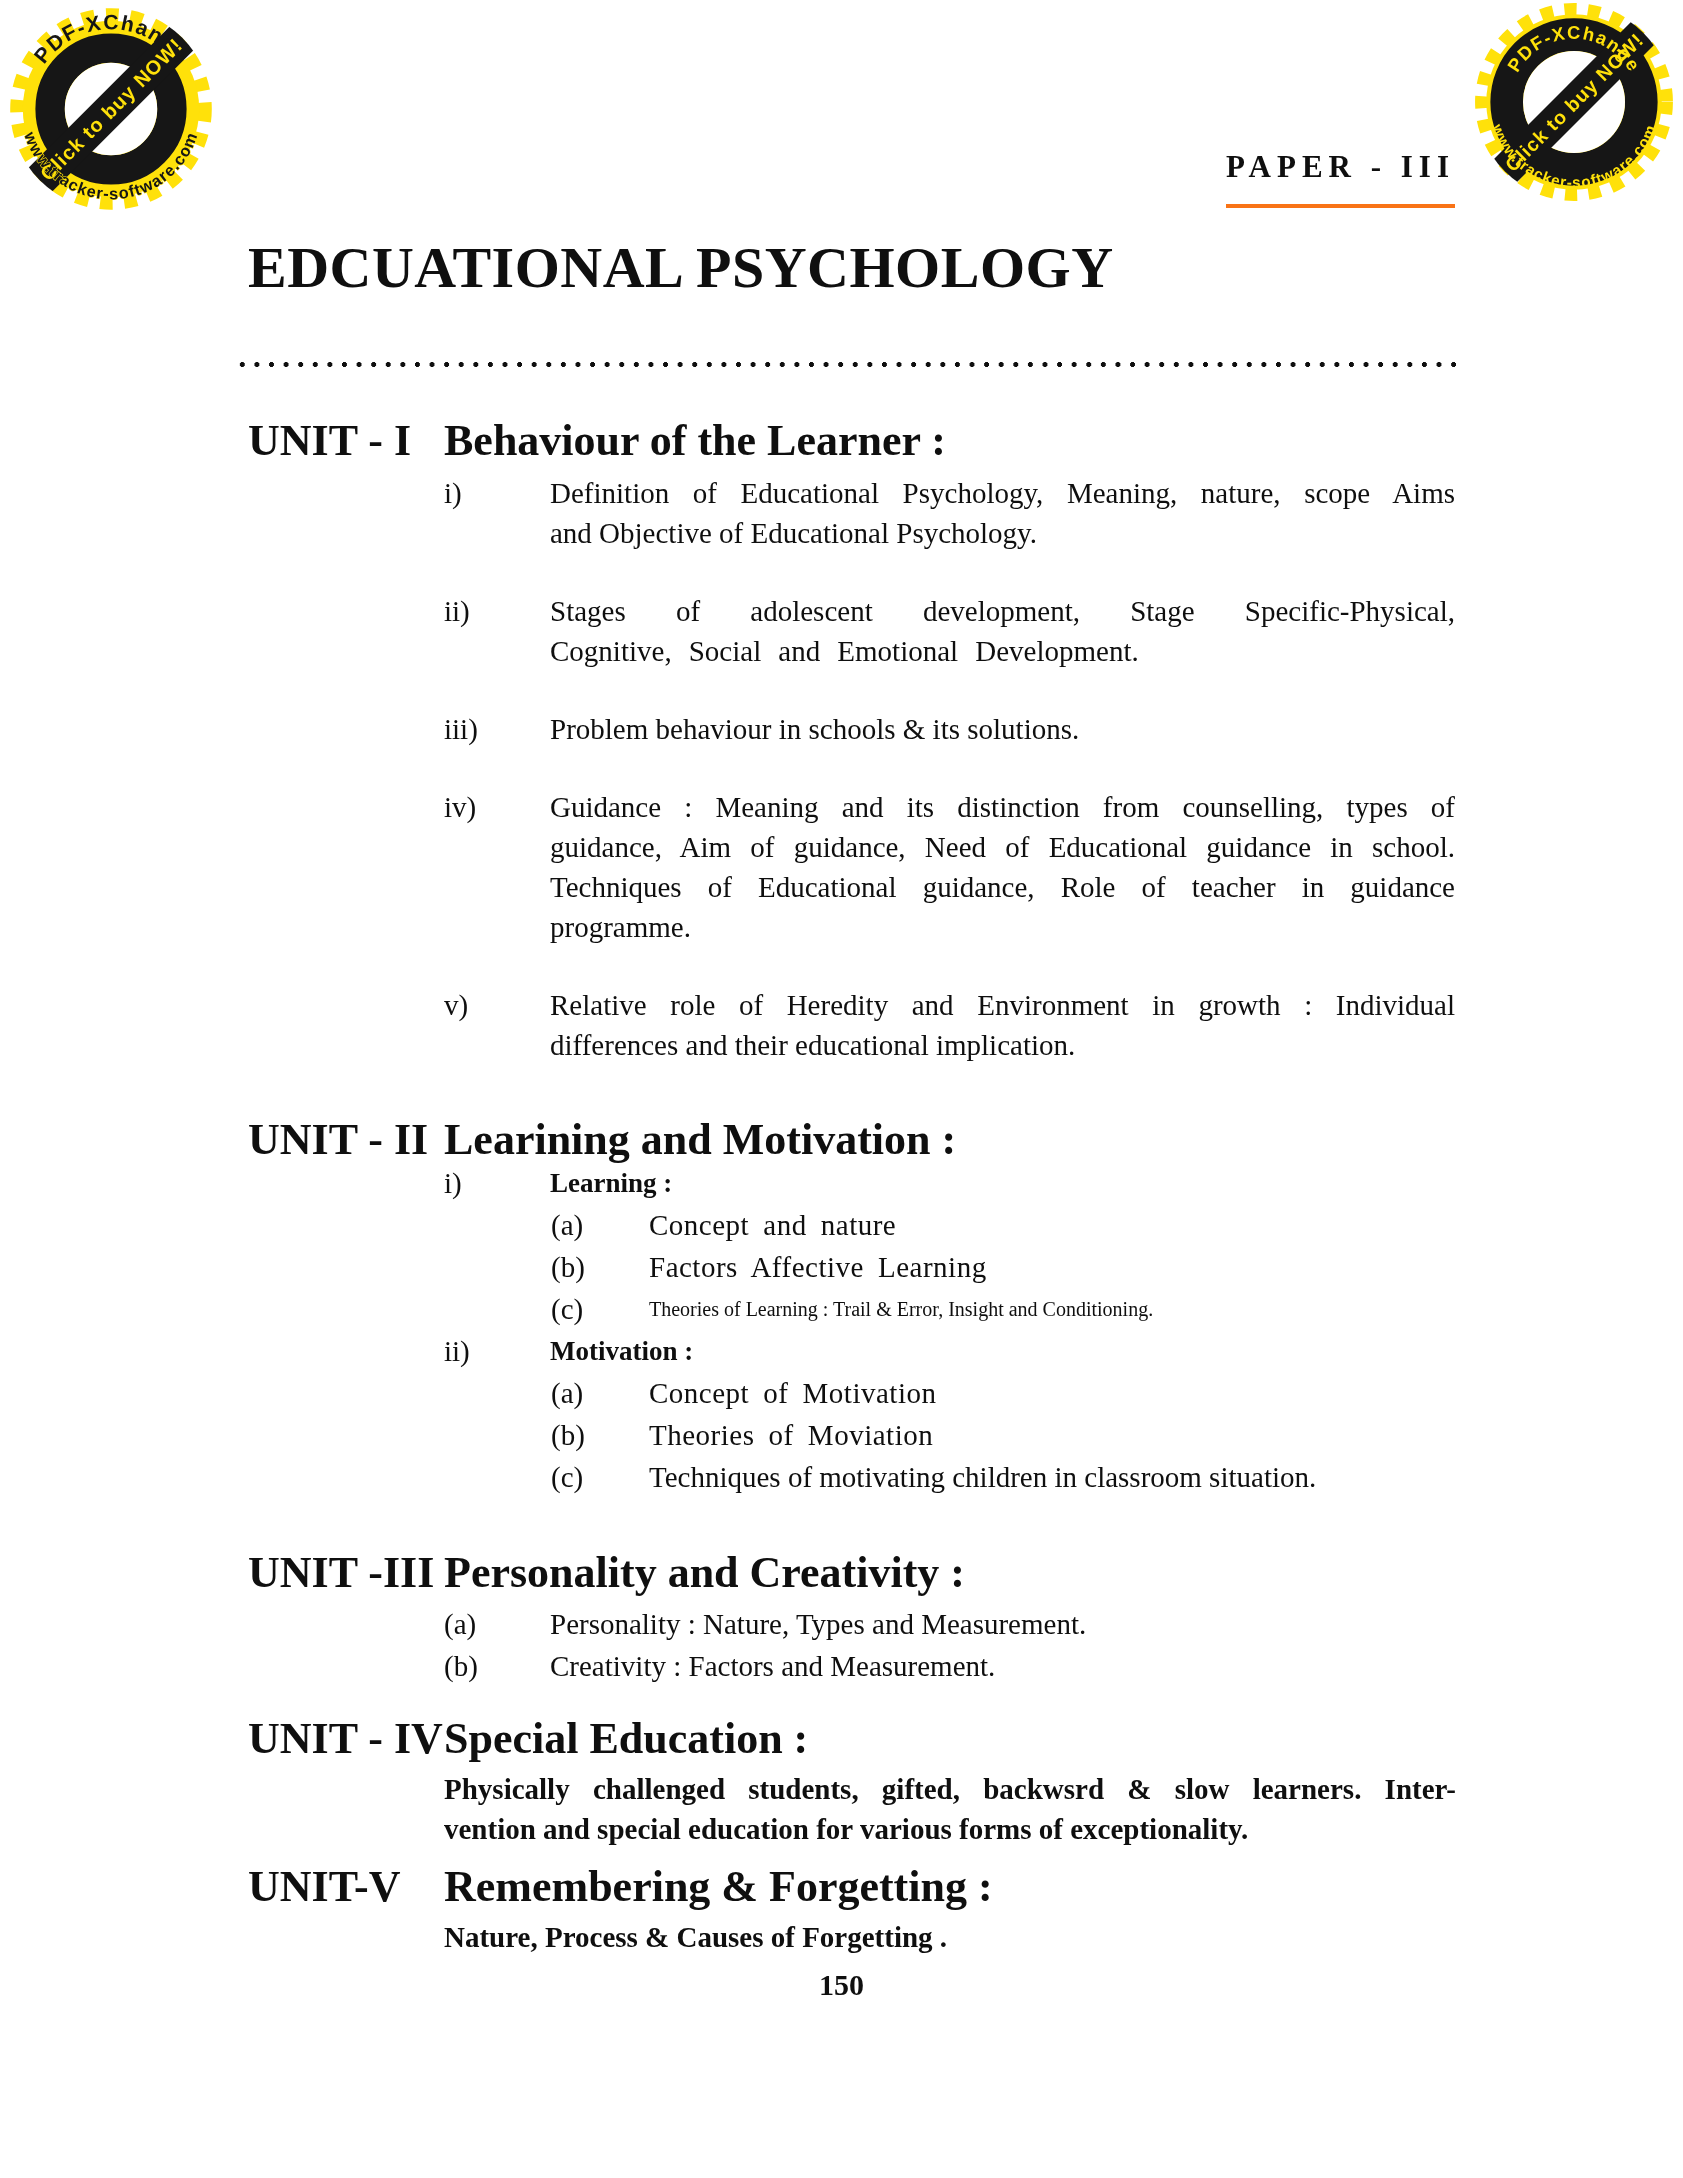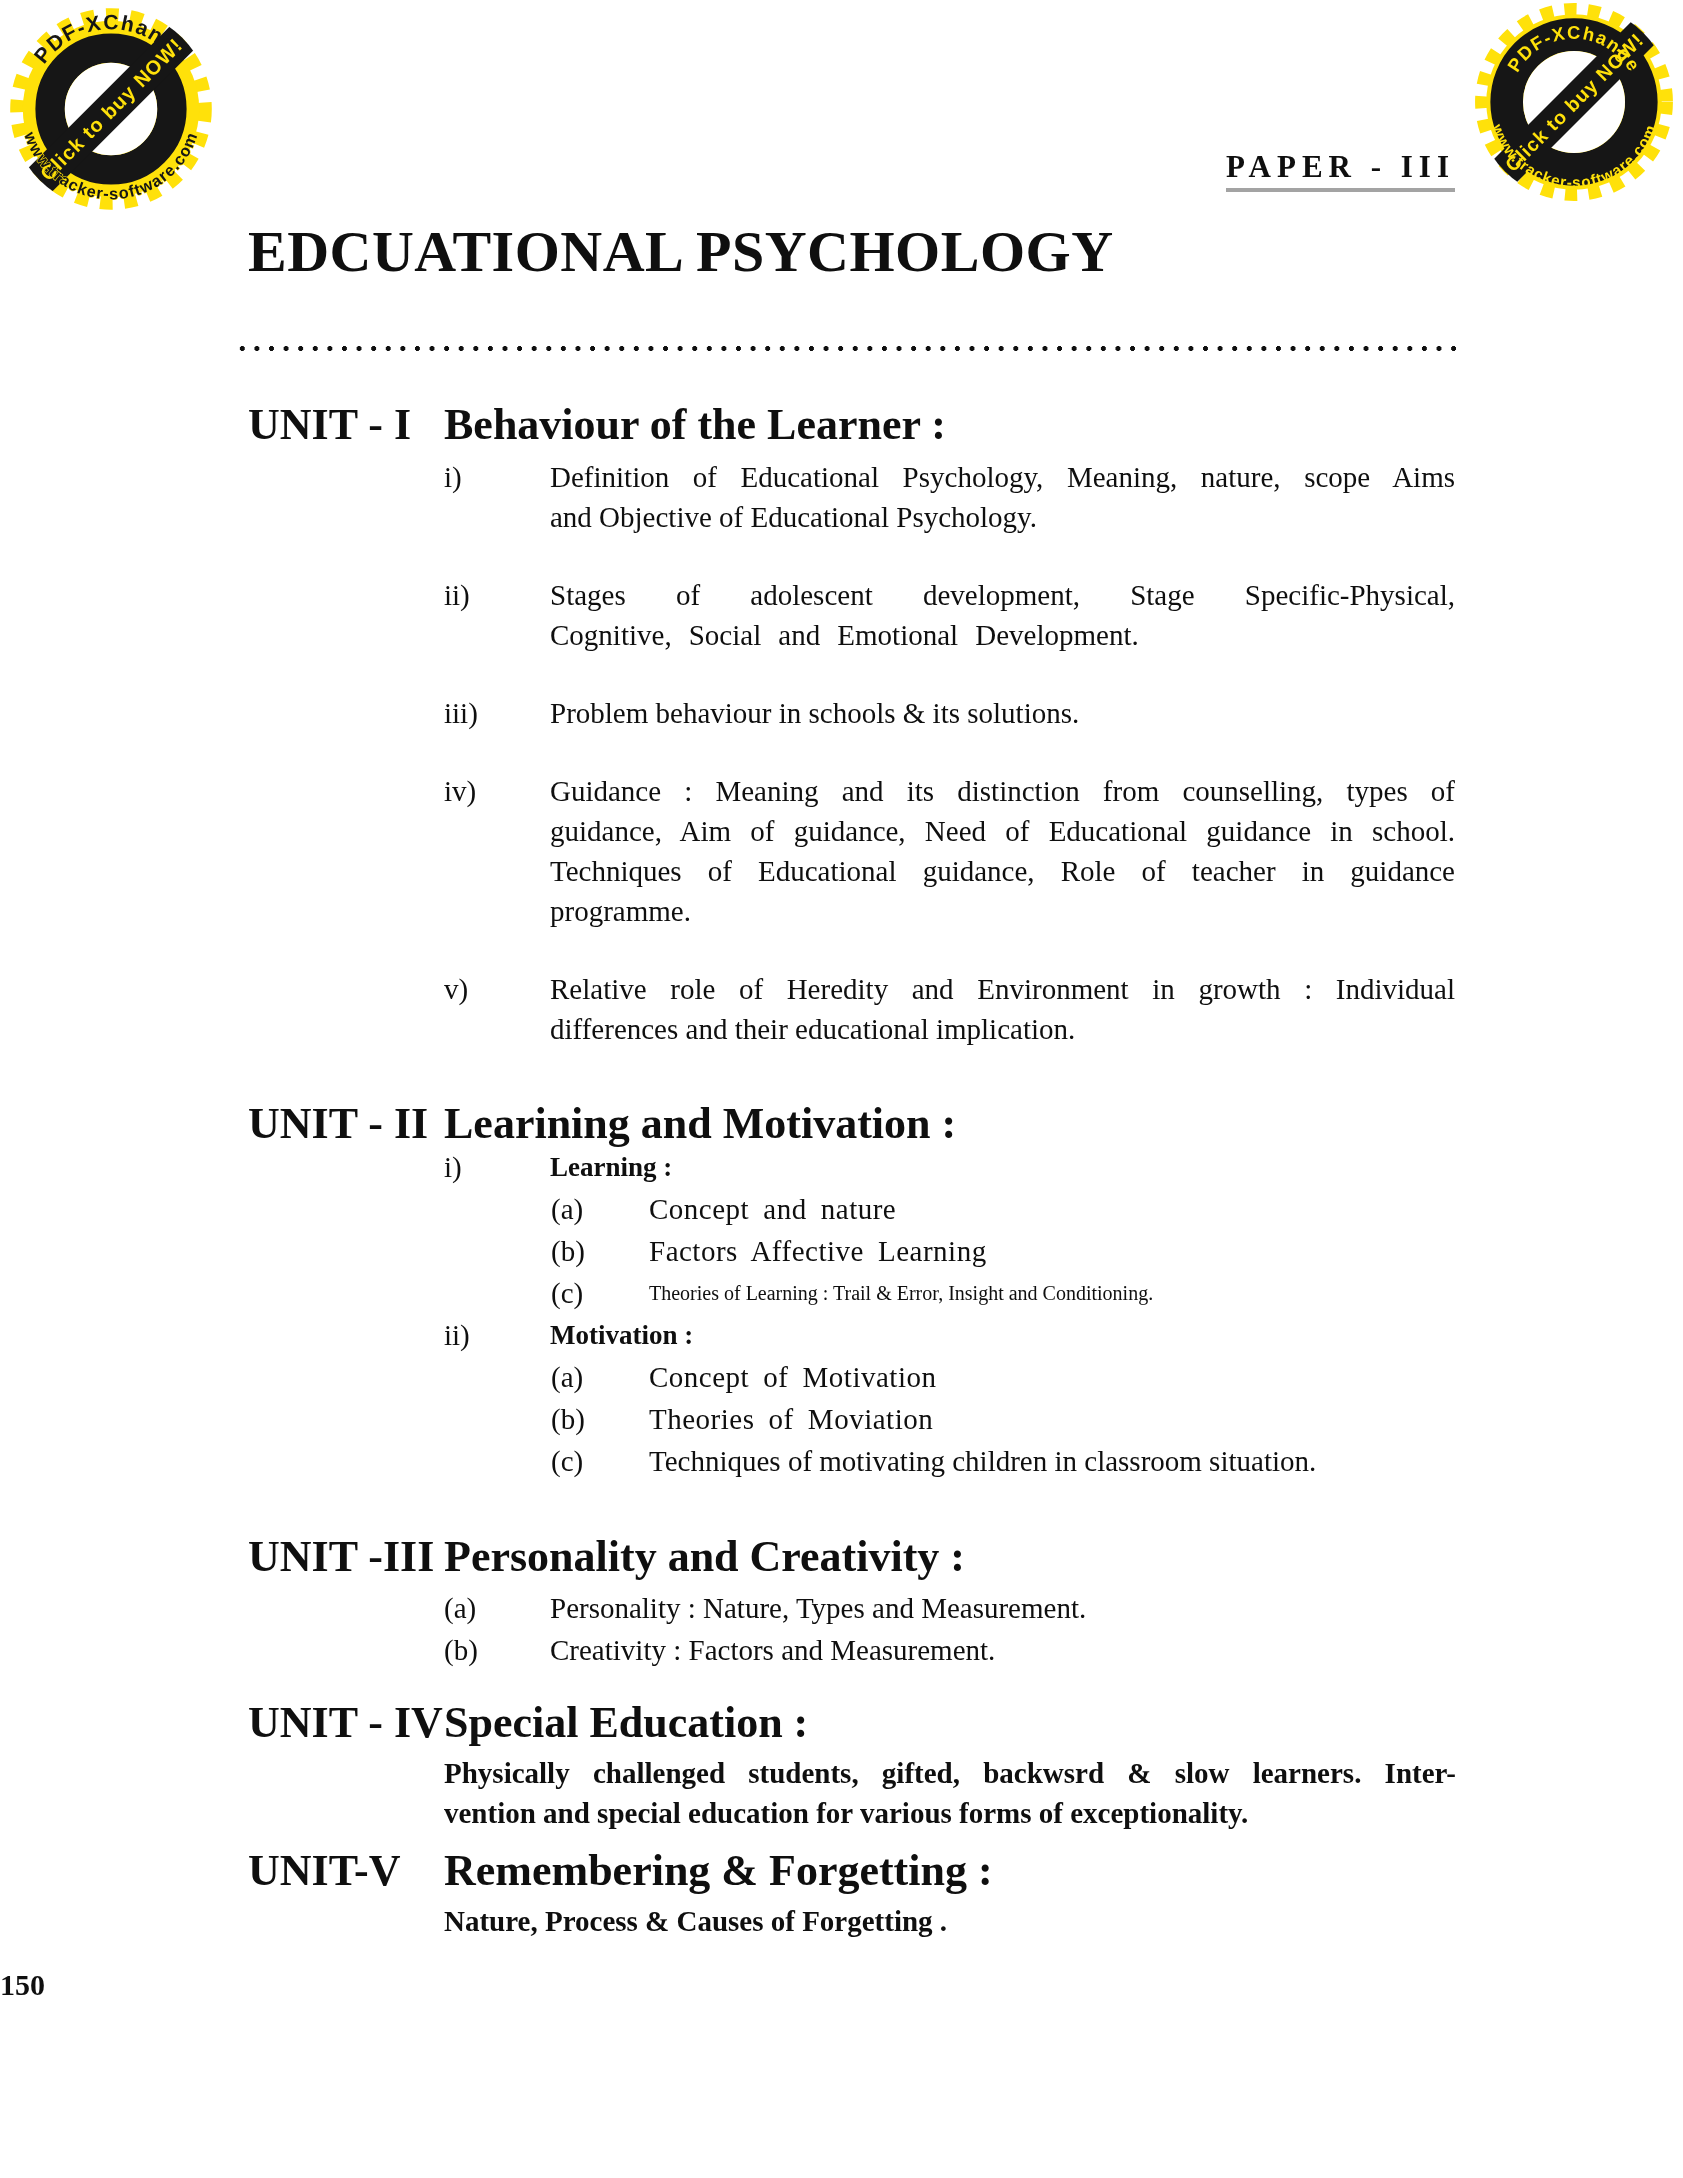--- a/index.html
+++ b/index.html
@@ -16,21 +16,21 @@
   .stamp-right { left:1472px; top:0px; width:204px; height:204px; }
   .stamp text { font-family:"Liberation Sans","DejaVu Sans",sans-serif; font-weight:bold; }
   .st-dark   { fill:#161616; }
   .st-yellow { fill:#FFE10A; }
   .st-url-dark { fill:#161616; stroke:#FFE10A; stroke-width:1.1; paint-order:stroke; }
 
   
   .header { padding-top:149px; text-align:right; }
   .paper {
     display:inline-block; font-weight:bold; font-size:31px; letter-spacing:6px;
-    border-bottom:4px solid #a3a3a3; padding-bottom:3px;
+    border-bottom:4px solid #f97316; padding-bottom:19px;
   }
   .title { margin:26px 0 0 0; font-size:58px; font-weight:bold; letter-spacing:0.5px; }
   .dots {
     margin-top:59px; margin-left:-13px; width:1221px; height:9px;
     background-image:radial-gradient(circle 2.5px at 7.2px 4.5px, #0f0f0f 92%, rgba(0,0,0,0));
     background-size:14.6px 9px; background-repeat:repeat-x;
   }
 
   
   .unit { margin-top:53px; }
@@ -59,21 +59,21 @@
   .tight { font-size:20px; }
 
   
   .item.i3 { margin-top:0; font-size:29px; line-height:42px; }
   .unit-row + .item.i3 { margin-top:8px; }
 
   
   .body-block { margin-left:196px; width:1012px; font-size:29px; line-height:40px; margin-top:8px;font-weight:bold; }
 
   .pageno {
-    position:absolute; left:0; width:100%; top:1968px; 
+    position:absolute; left:0; width:100%; top:1968px; text-align:center;
     font-weight:bold; font-size:30px;
   }
 </style>
 </head>
 <body>
 
 <div class="page">
 
   <svg class="stamp stamp-left" viewBox="0 0 200 200">
     <defs>

